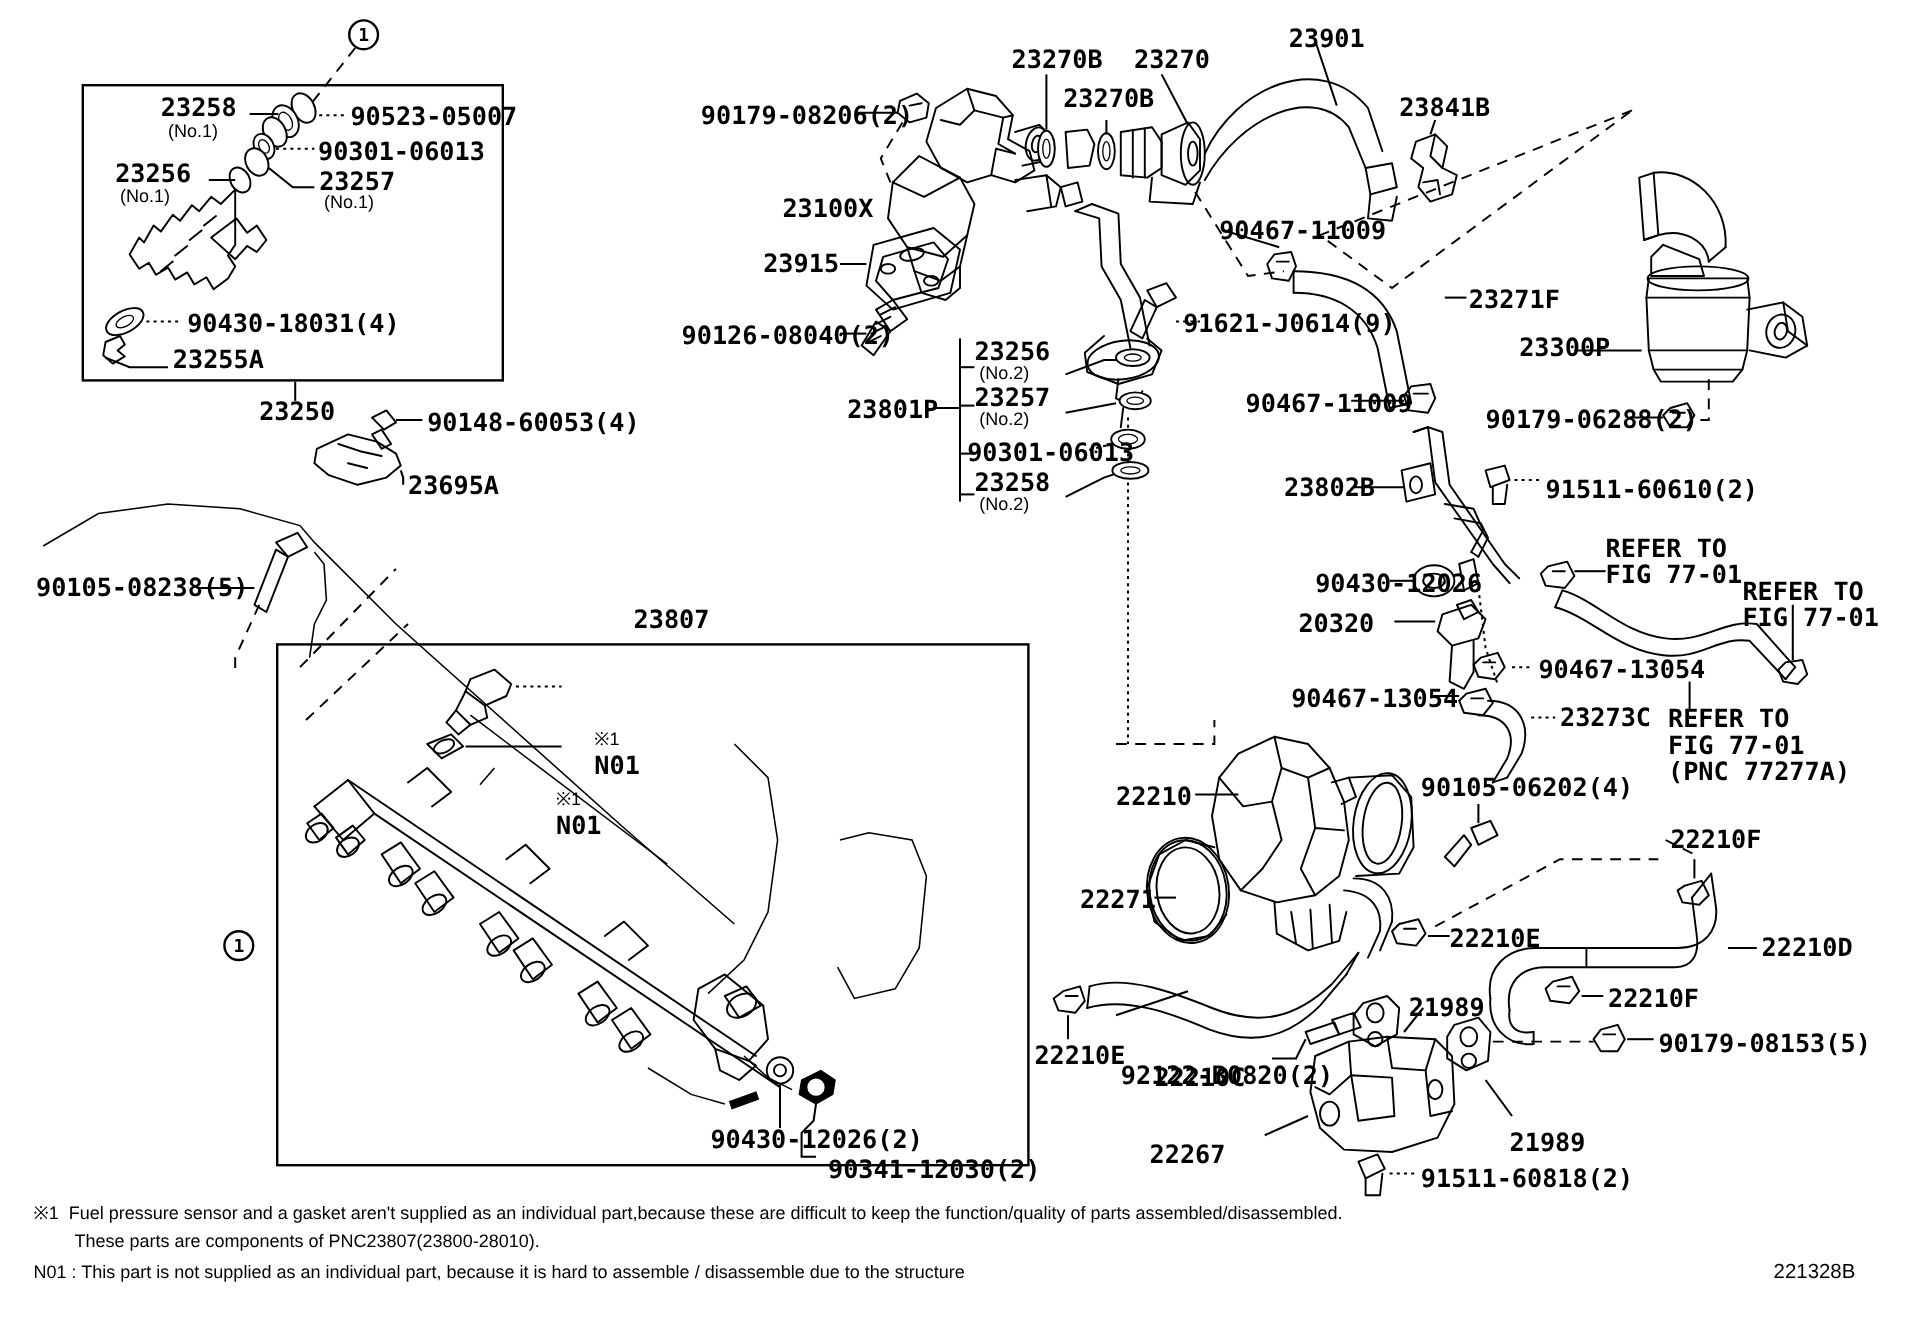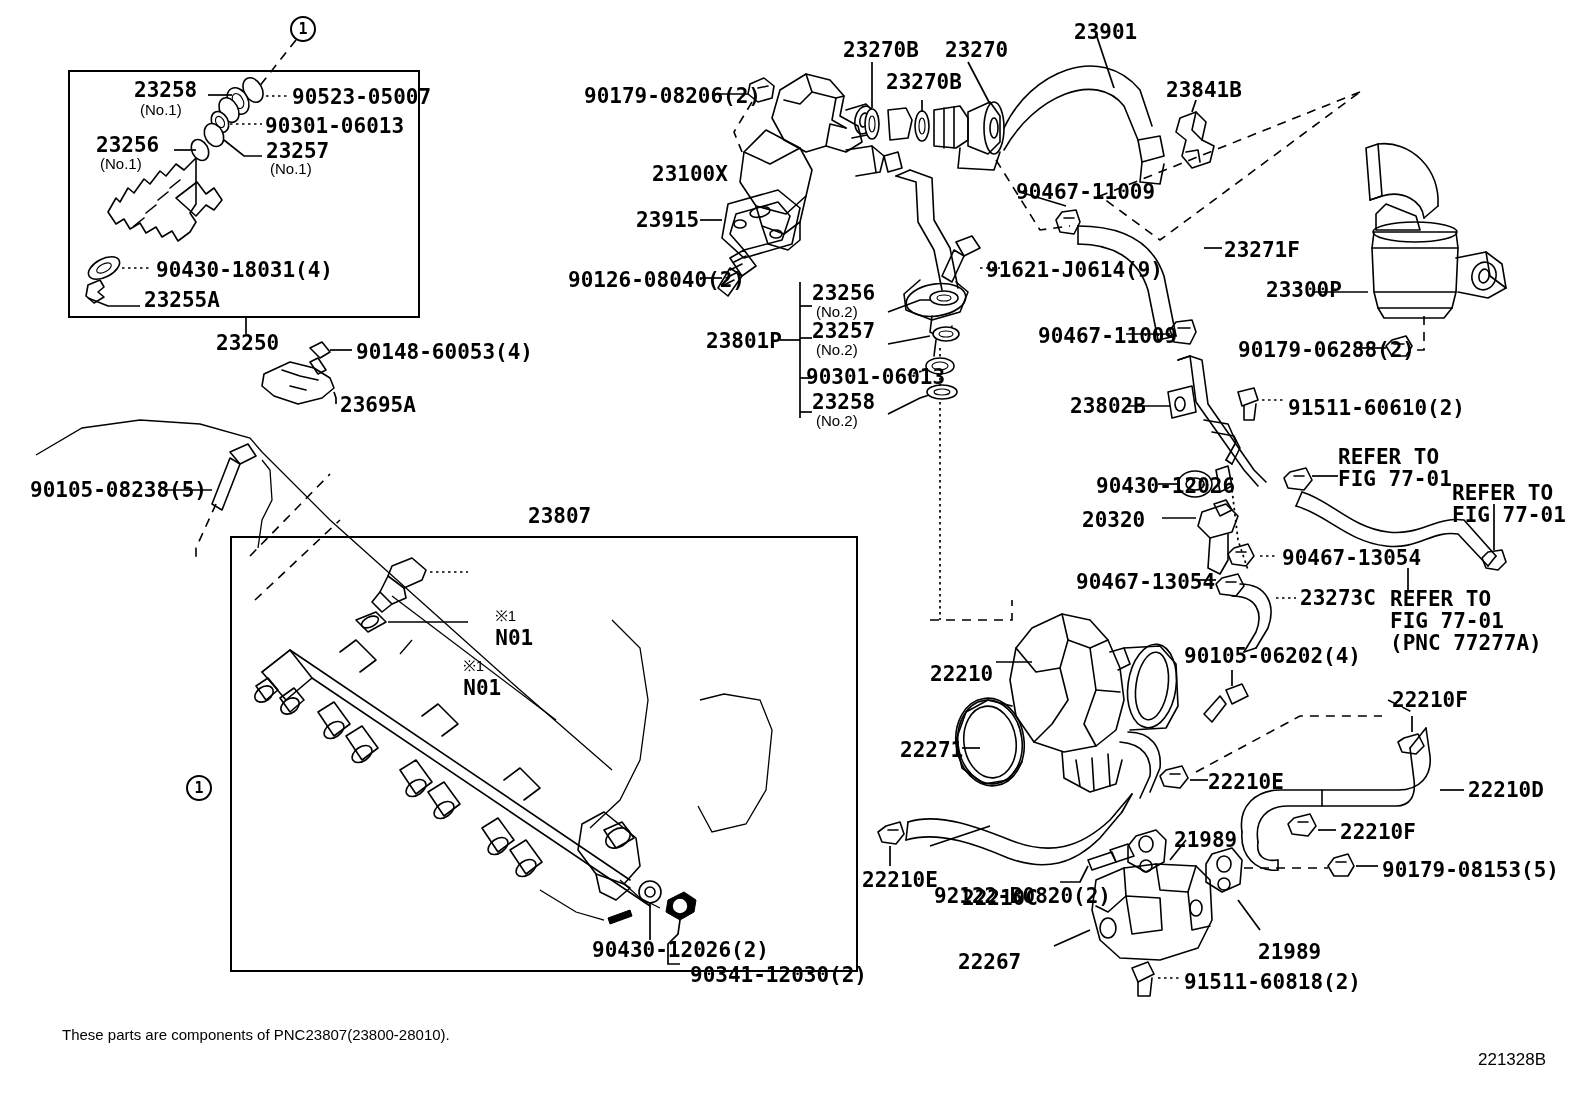--- a/index.html
+++ b/index.html
@@ -611,33 +611,35 @@
 <div class="lbl sub" style="left:816px;top:412px;">(No.2)</div>
 
 <div class="lbl ref" style="left: 1338px; top: 446px; white-space: pre;">REFER TO
 FIG 77-01</div>
 <div class="lbl ref" style="left: 1452px; top: 482px; white-space: pre;">REFER TO
 FIG 77-01</div>
 <div class="lbl ref" style="left: 1390px; top: 588px; white-space: pre;">REFER TO
 FIG 77-01
 (PNC 77277A)</div>
 
-<div class="lbl p" style="left:930px;top:652px;margin-top:10px;">22210</div>
+<div class="lbl p" style="left:930px;top:652px;">22210</div>
 <div class="lbl p" style="left:900px;top:738px;">22271</div>
 <div class="lbl p" style="left:1184px;top:644px;">90105-06202(4)</div>
 <div class="lbl p" style="left:1392px;top:688px;">22210F</div>
 <div class="lbl p" style="left:1468px;top:778px;">22210D</div>
 <div class="lbl p" style="left:1208px;top:770px;">22210E</div>
 <div class="lbl p" style="left:862px;top:868px;">22210E</div>
 <div class="lbl p" style="left:1340px;top:820px;">22210F</div>
 <div class="lbl p" style="left:962px;top:850px;margin-top:36px;">22210C</div>
 <div class="lbl p" style="left:1174px;top:828px;">21989</div>
 <div class="lbl p" style="left:1258px;top:940px;">21989</div>
 <div class="lbl p" style="left:958px;top:950px;">22267</div>
 <div class="lbl p" style="left:934px;top:884px;">92122-B0820(2)</div>
 <div class="lbl p" style="left:1382px;top:858px;">90179-08153(5)</div>
 <div class="lbl p" style="left:1184px;top:970px;">91511-60818(2)</div>
 
+<div class="note" style="left:28px;top:1000px;">※1  Fuel pressure sensor and a gasket aren't supplied as an individual part,because these are difficult to keep the function/quality of parts assembled/disassembled.</div>
 <div class="note" style="left:62px;top:1026px;">These parts are components of PNC23807(23800-28010).</div>
+<div class="note" style="left:28px;top:1052px;">N01 : This part is not supplied as an individual part, because it is hard to assemble / disassemble due to the structure</div>
 
 <div class="lbl" style="left:1478px;top:1050px;font-size:17px;font-weight:normal;font-family:'Liberation Sans',sans-serif;">221328B</div>
 
 </div>
 
 </body></html>

